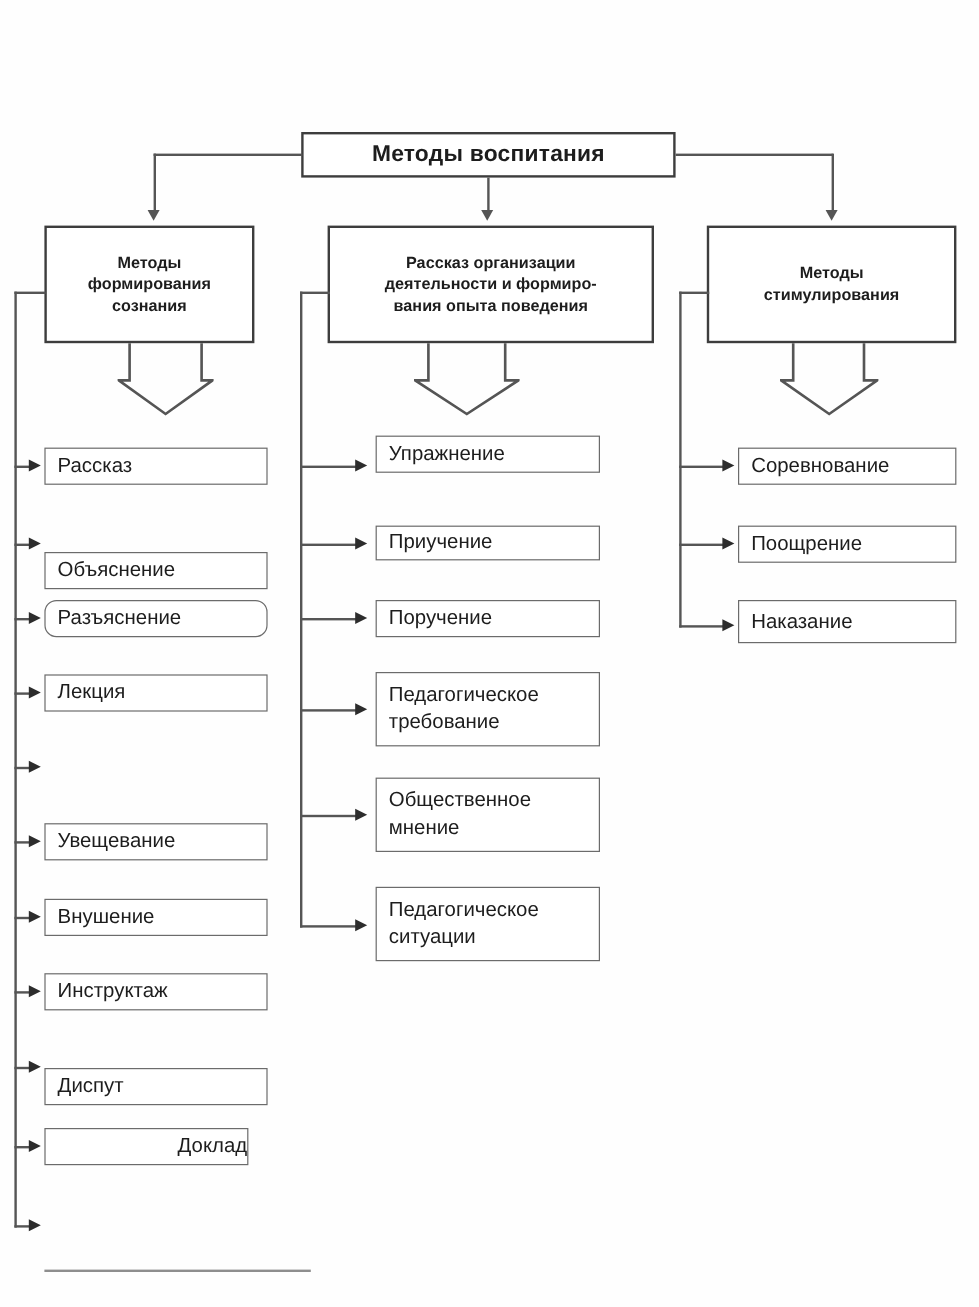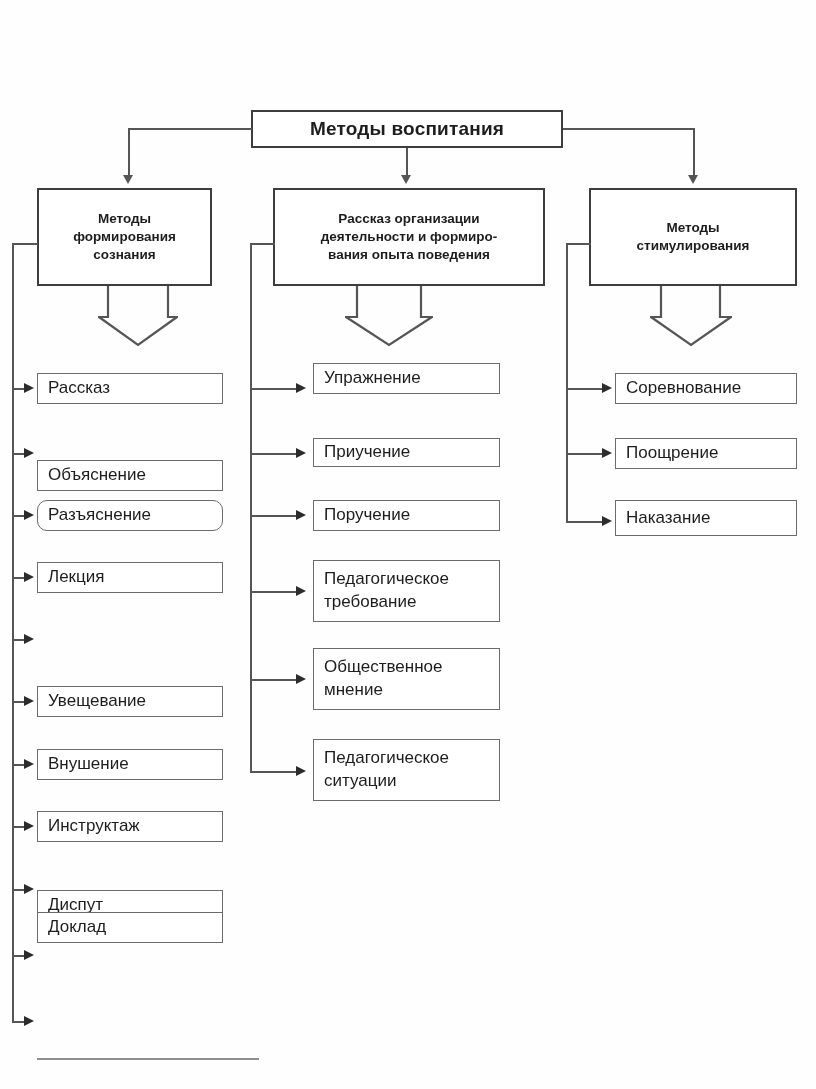--- a/index.html
+++ b/index.html
@@ -239,21 +239,21 @@
   <div class="hline" style="left:12px; top:889px; width:14px;"></div>
   <div class="arrow-right" style="left:24px; top:884px;"></div>
   <div class="box left leaf-box" style="left:37px; top:874px; width:186px; height:31px;margin-top:16px;">
     <div class="lines">
         <div>Диспут</div>
       </div>
   </div>
 
   <div class="hline" style="left:12px; top:955px; width:14px;"></div>
   <div class="arrow-right" style="left:24px; top:950px;"></div>
-  <div class="box left leaf-box" style="left:37px; top:912px; width:186px; height:31px;">
+  <div class="box left leaf-box" style="left:37px; top:940px; width:170px; height:31px;text-align:right;">
     <div class="lines">
         <div>Доклад</div>
       </div>
   </div>
 
   <div class="hline" style="left:12px; top:1021px; width:14px;"></div>
   <div class="arrow-right" style="left:24px; top:1016px;"></div>
 
   <div class="hline" style="left:250px; top:243px; width:25px;"></div>
   <div class="vline" style="left:250px; top:243px; height:530px;"></div>

